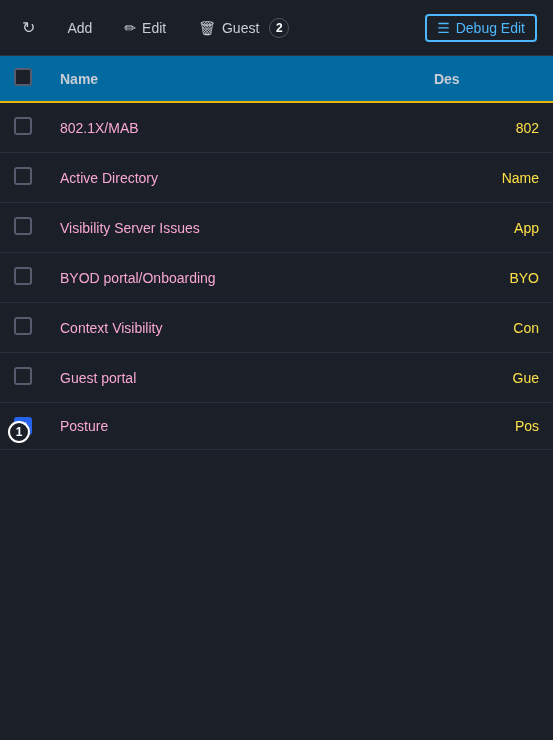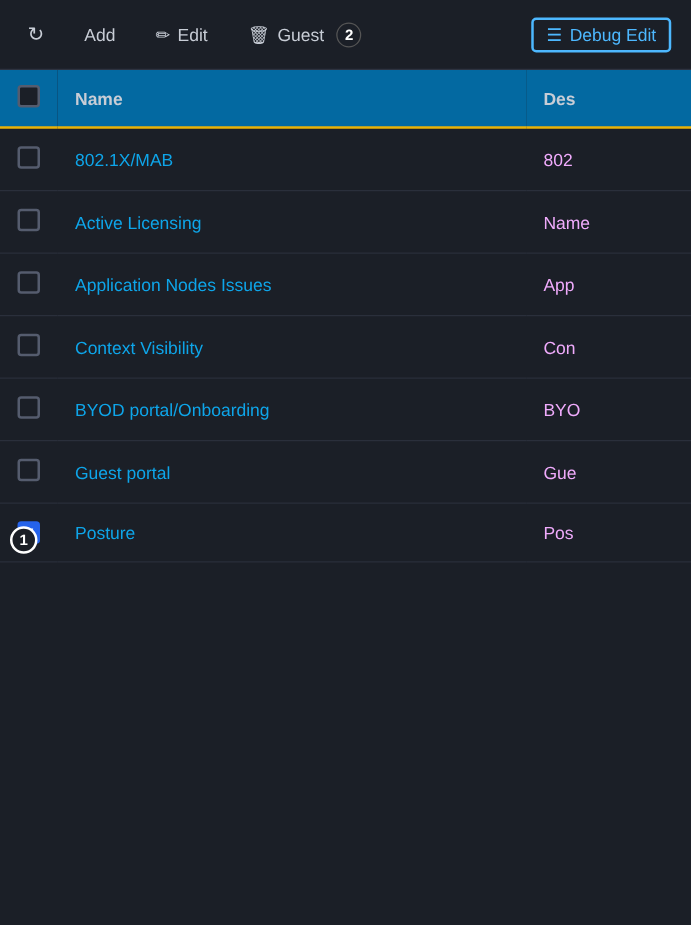--- a/index.html
+++ b/index.html
@@ -96,26 +96,27 @@
       padding: 14px 14px;
       color: #c8cdd6;
     }
 
     tbody td:first-child {
       text-align: center;
       width: 40px;
     }
 
     .row-name {
-      color: #0ea5e9;
+      color: #f9a8d4;
       cursor: pointer;
     }
 
     .row-desc {
-      color: #f0abfc;
+      color: #fde047;
+      text-align: right;
     }
 
     .checkbox-custom {
       width: 18px;
       height: 18px;
       border: 2px solid #555c6e;
       background-color: #1b1f27;
       border-radius: 3px;
       display: inline-block;
       cursor: pointer;
@@ -188,37 +189,37 @@
       </tr>
     </thead>
     <tbody id="table-body">
     <tr>
           <td style="position: relative;"><span class="checkbox-custom"></span></td>
           <td class="row-name">802.1X/MAB</td>
           <td class="row-desc">802</td>
         </tr>
         <tr>
           <td style="position: relative;"><span class="checkbox-custom"></span></td>
-          <td class="row-name">Active Licensing</td>
+          <td class="row-name">Active Directory</td>
           <td class="row-desc">Name</td>
         </tr>
         <tr>
           <td style="position: relative;"><span class="checkbox-custom"></span></td>
-          <td class="row-name">Application Nodes Issues</td>
+          <td class="row-name">Visibility Server Issues</td>
           <td class="row-desc">App</td>
+        </tr>
+        <tr>
+          <td style="position: relative;"><span class="checkbox-custom"></span></td>
+          <td class="row-name">BYOD portal/Onboarding</td>
+          <td class="row-desc">BYO</td>
         </tr>
         <tr>
           <td style="position: relative;"><span class="checkbox-custom"></span></td>
           <td class="row-name">Context Visibility</td>
           <td class="row-desc">Con</td>
-        </tr>
-        <tr>
-          <td style="position: relative;"><span class="checkbox-custom"></span></td>
-          <td class="row-name">BYOD portal/Onboarding</td>
-          <td class="row-desc">BYO</td>
         </tr>
         <tr>
           <td style="position: relative;"><span class="checkbox-custom"></span></td>
           <td class="row-name">Guest portal</td>
           <td class="row-desc">Gue</td>
         </tr>
         <tr>
           <td style="position: relative;"><span style="position: absolute; left: 8px; bottom: 6px; background: rgb(27, 31, 39); color: rgb(255, 255, 255); border: 2px solid rgb(255, 255, 255); border-radius: 50%; width: 22px; height: 22px; display: inline-flex; align-items: center; justify-content: center; font-weight: bold; font-size: 12px; z-index: 2;">1</span><span class="checkbox-custom checked"></span></td>
           <td class="row-name">Posture</td>
           <td class="row-desc">Pos</td>

